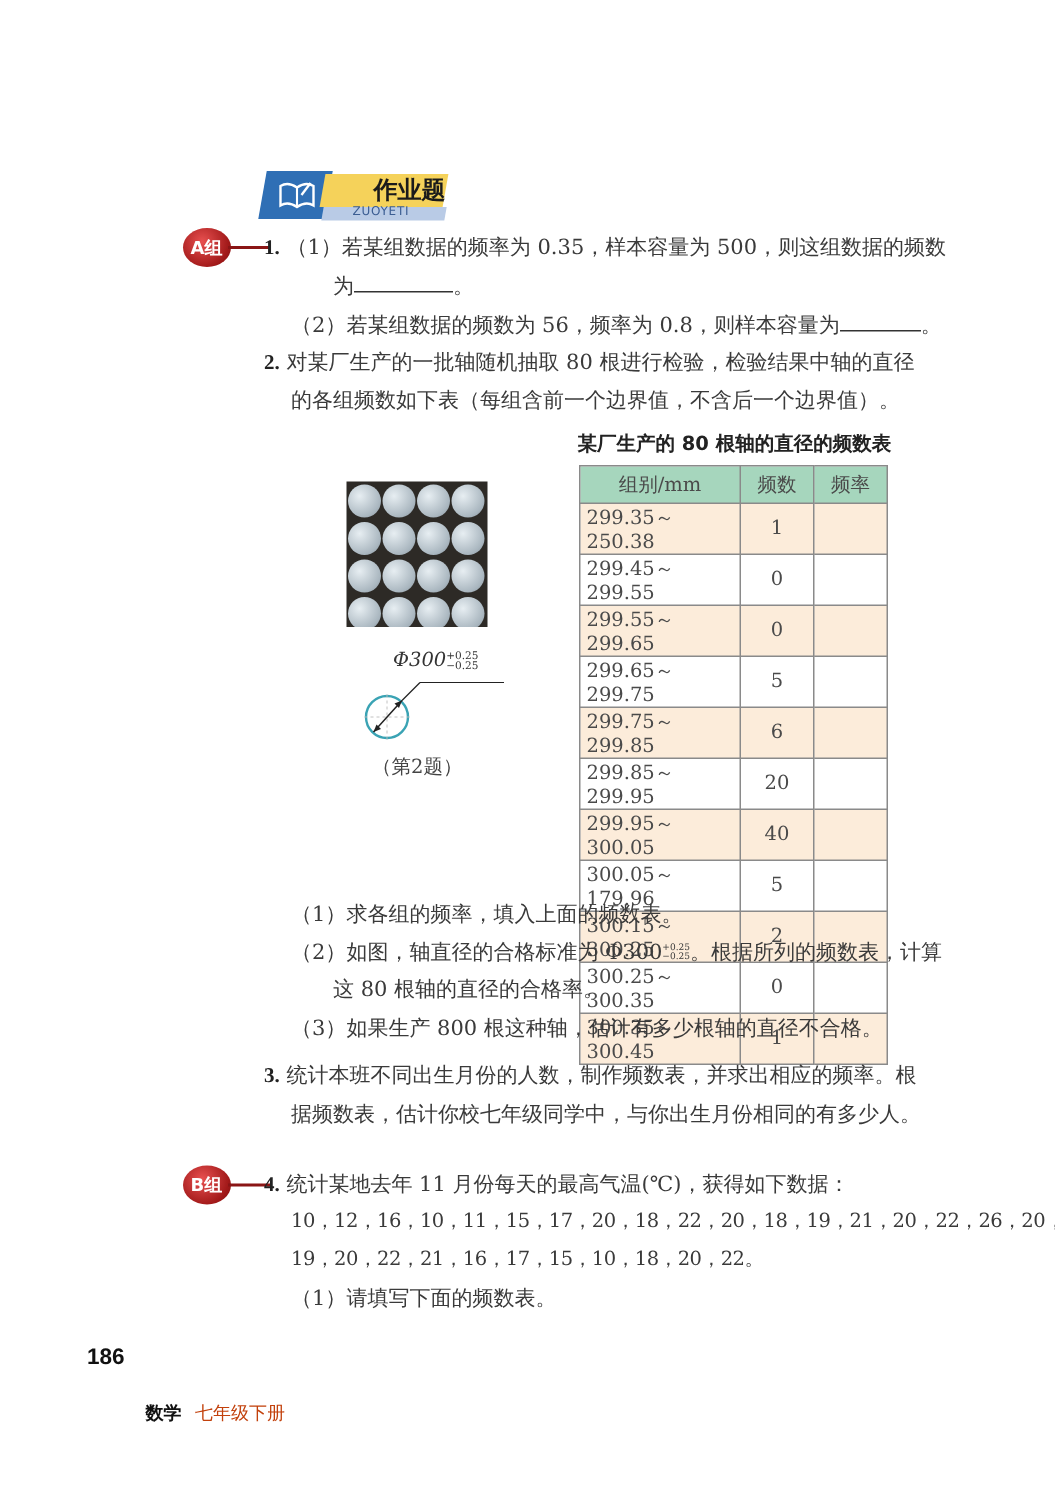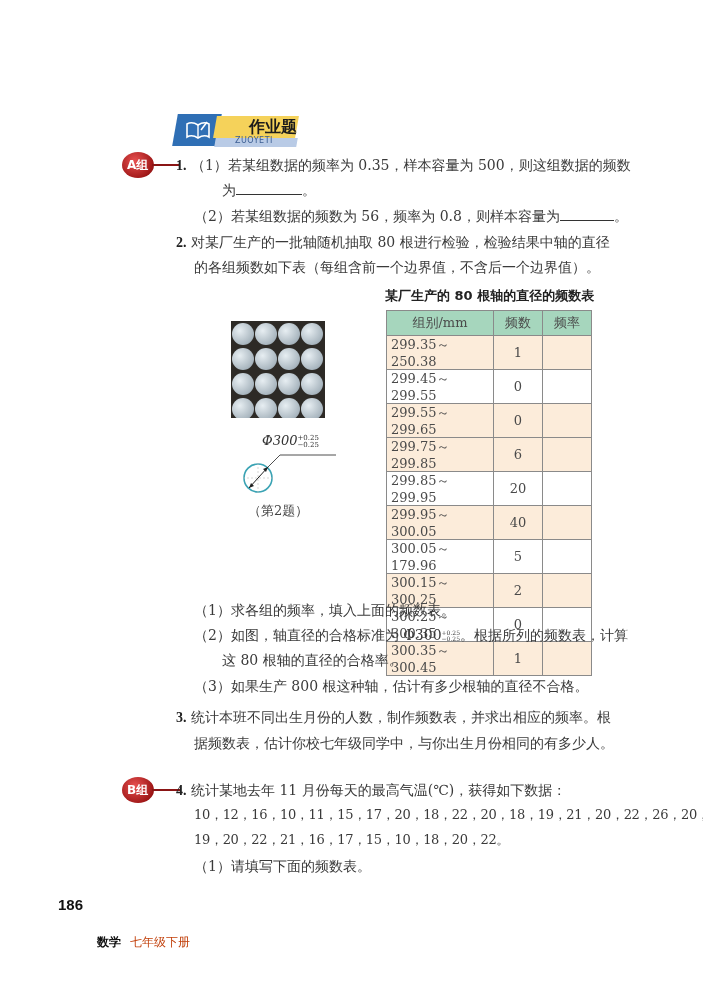--- a/index.html
+++ b/index.html
@@ -135,20 +135,25 @@
     <tr class="even">
         <td class="c1">299.45～299.55</td>
         <td class="c2">0</td>
         <td class="c3"></td>
       </tr>
     <tr class="odd">
         <td class="c1">299.55～299.65</td>
         <td class="c2">0</td>
         <td class="c3"></td>
       </tr>
+    <tr class="even">
+        <td class="c1">299.65～299.75</td>
+        <td class="c2">5</td>
+        <td class="c3"></td>
+      </tr>
     <tr class="odd">
         <td class="c1">299.75～299.85</td>
         <td class="c2">6</td>
         <td class="c3"></td>
       </tr>
     <tr class="even">
         <td class="c1">299.85～299.95</td>
         <td class="c2">20</td>
         <td class="c3"></td>
       </tr>

